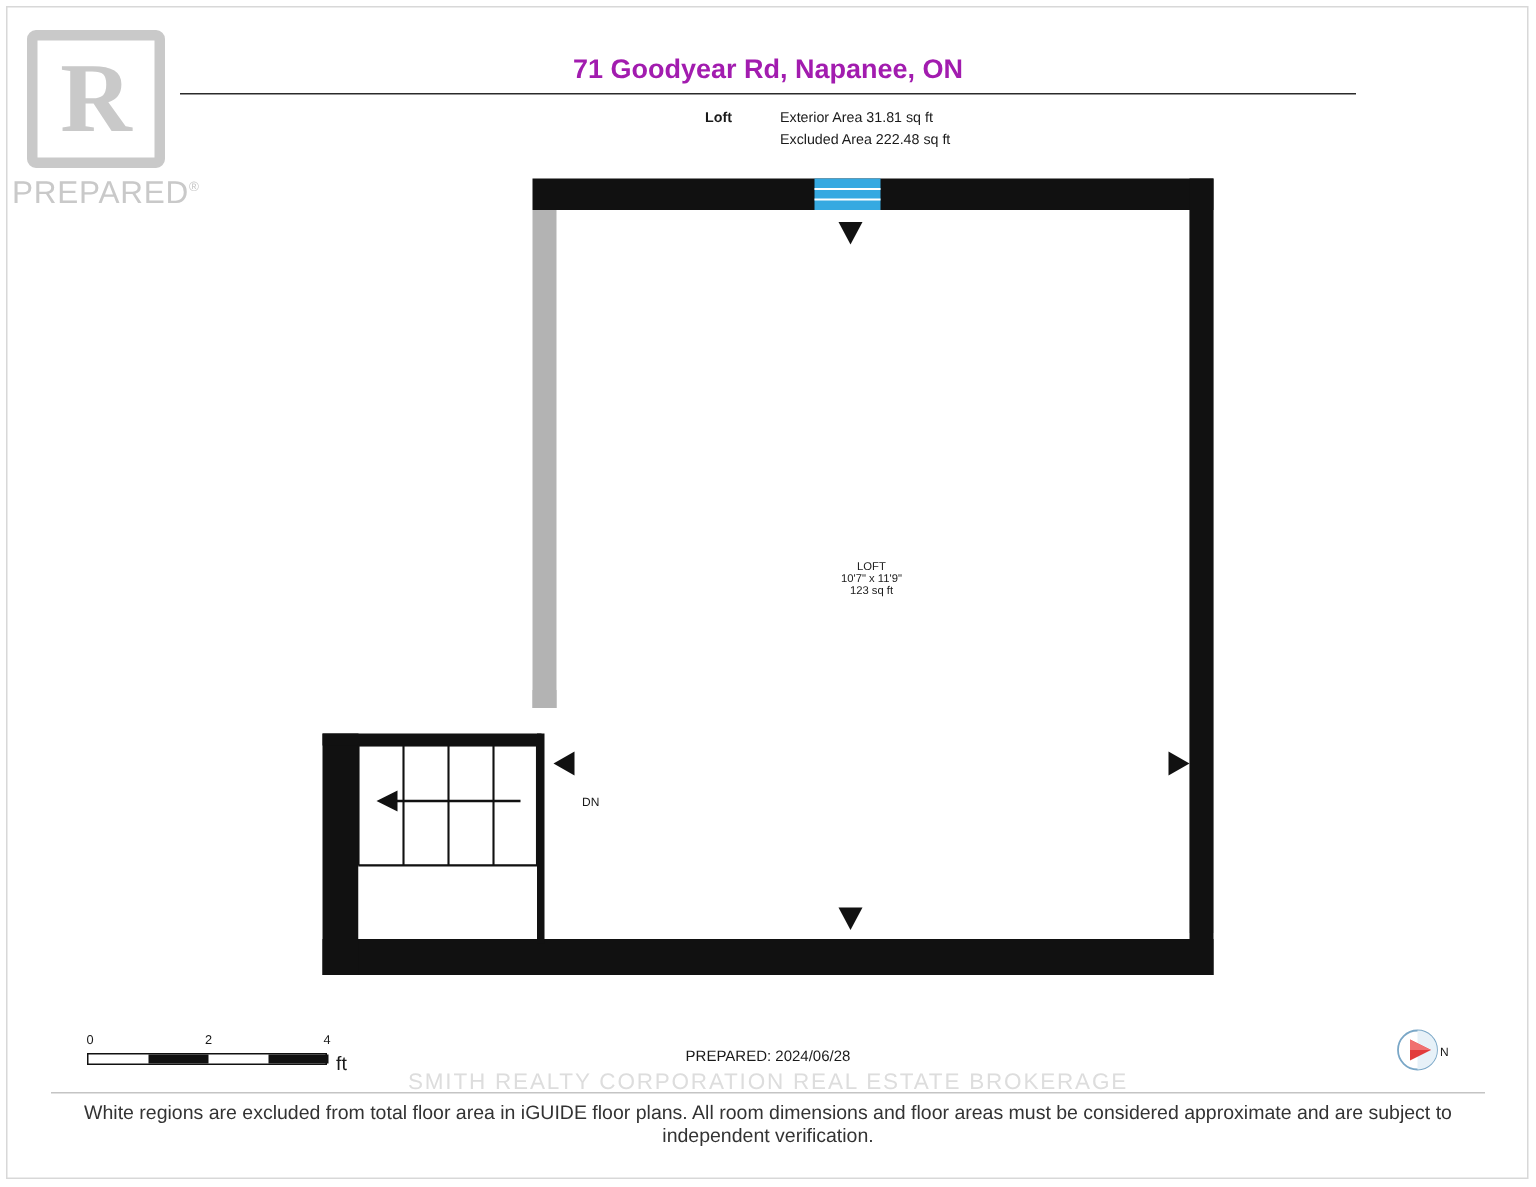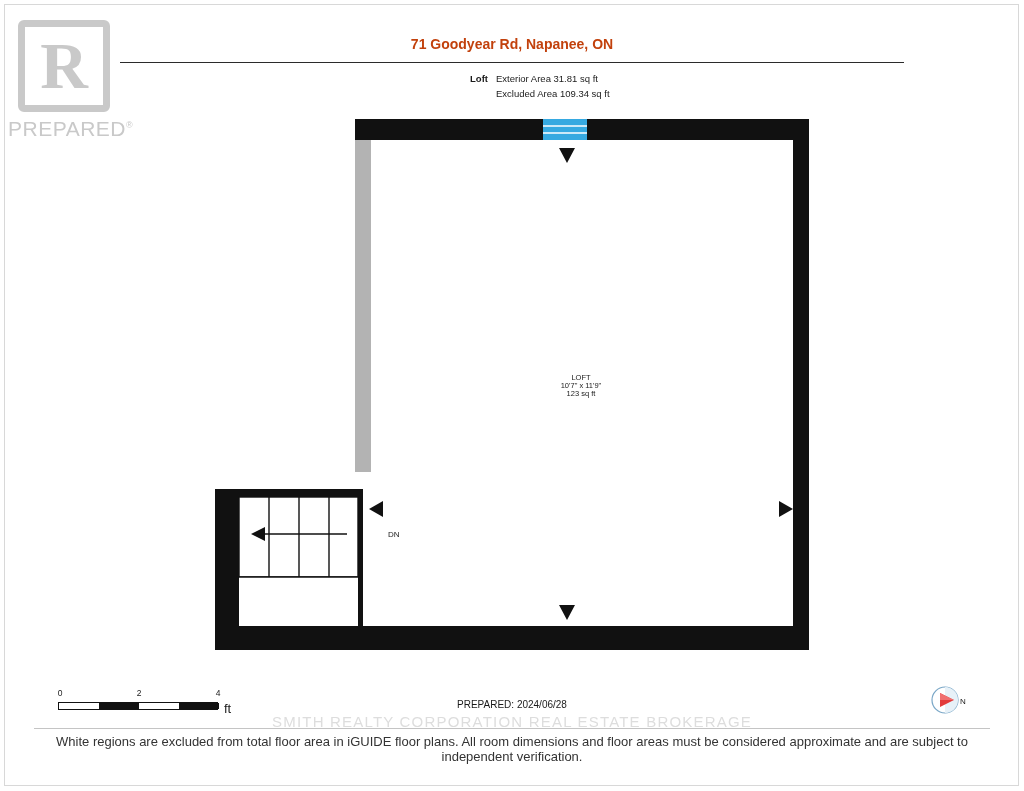--- a/index.html
+++ b/index.html
@@ -79,23 +79,23 @@
     width: 784px;
     height: 1px;
     background: #2b2b2b;
   }
   .page-title {
     position: absolute;
     left: 120px;
     top: 36px;
     width: 784px;
     text-align: center;
-    font-size: 14px;
+    font-size: 18px;
     font-weight: bold;
-    color: #c2410c;
+    color: #a21caf;
   }
 
   
   .area-block {
     position: absolute;
     left: 430px;
     top: 72px;
     width: 320px;
     font-size: 9.5px;
     color: #1a1a1a;
@@ -104,21 +104,21 @@
   .area-row {
     display: flex;
   }
   .area-label {
     width: 66px;
     text-align: right;
     font-weight: bold;
     padding-right: 8px;
     box-sizing: border-box;
   }
-  .area-value { text-align: right; }
+  .area-value { text-align: right; margin-left: 24px; }
 
   
   .plan {
     position: absolute;
     left: 0;
     top: 0;
     width: 1024px;
     height: 791px;
   }
 
@@ -250,21 +250,21 @@
   <div class="page-title">71 Goodyear Rd, Napanee, ON</div>
   <div class="title-rule"></div>
 
   <div class="area-block">
     <div class="area-row">
       <div class="area-label">Loft</div>
       <div class="area-value">Exterior Area 31.81 sq ft</div>
     </div>
     <div class="area-row">
       <div class="area-label"></div>
-      <div class="area-value">Excluded Area 109.34 sq ft</div>
+      <div class="area-value">Excluded Area 222.48 sq ft</div>
     </div>
   </div>
 
   <svg class="plan" viewBox="0 0 1024 791" xmlns="http://www.w3.org/2000/svg">
 
     <rect x="355" y="140" width="16" height="332" fill="#b3b3b3"></rect>
     <rect x="793" y="140" width="16" height="482" fill="#b3b3b3"></rect>
 
     <rect x="355" y="119" width="454" height="21" fill="#111111"></rect>
 

